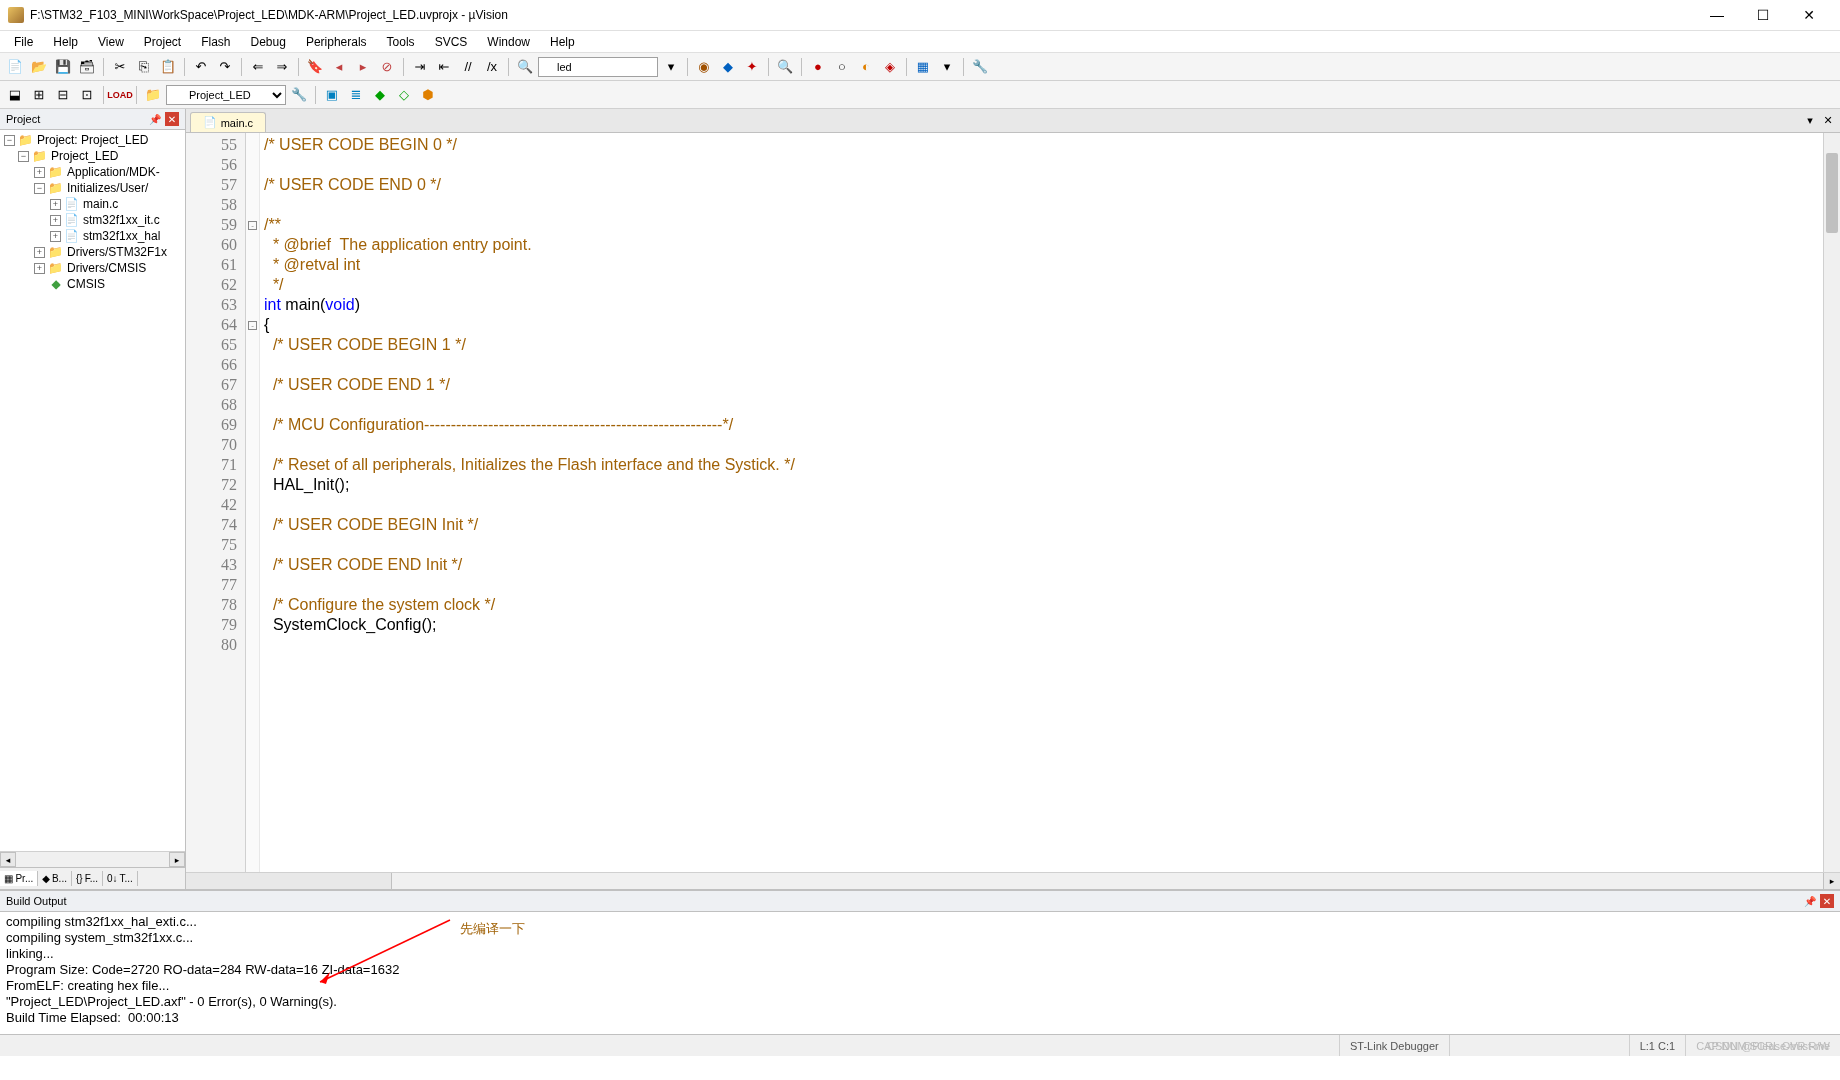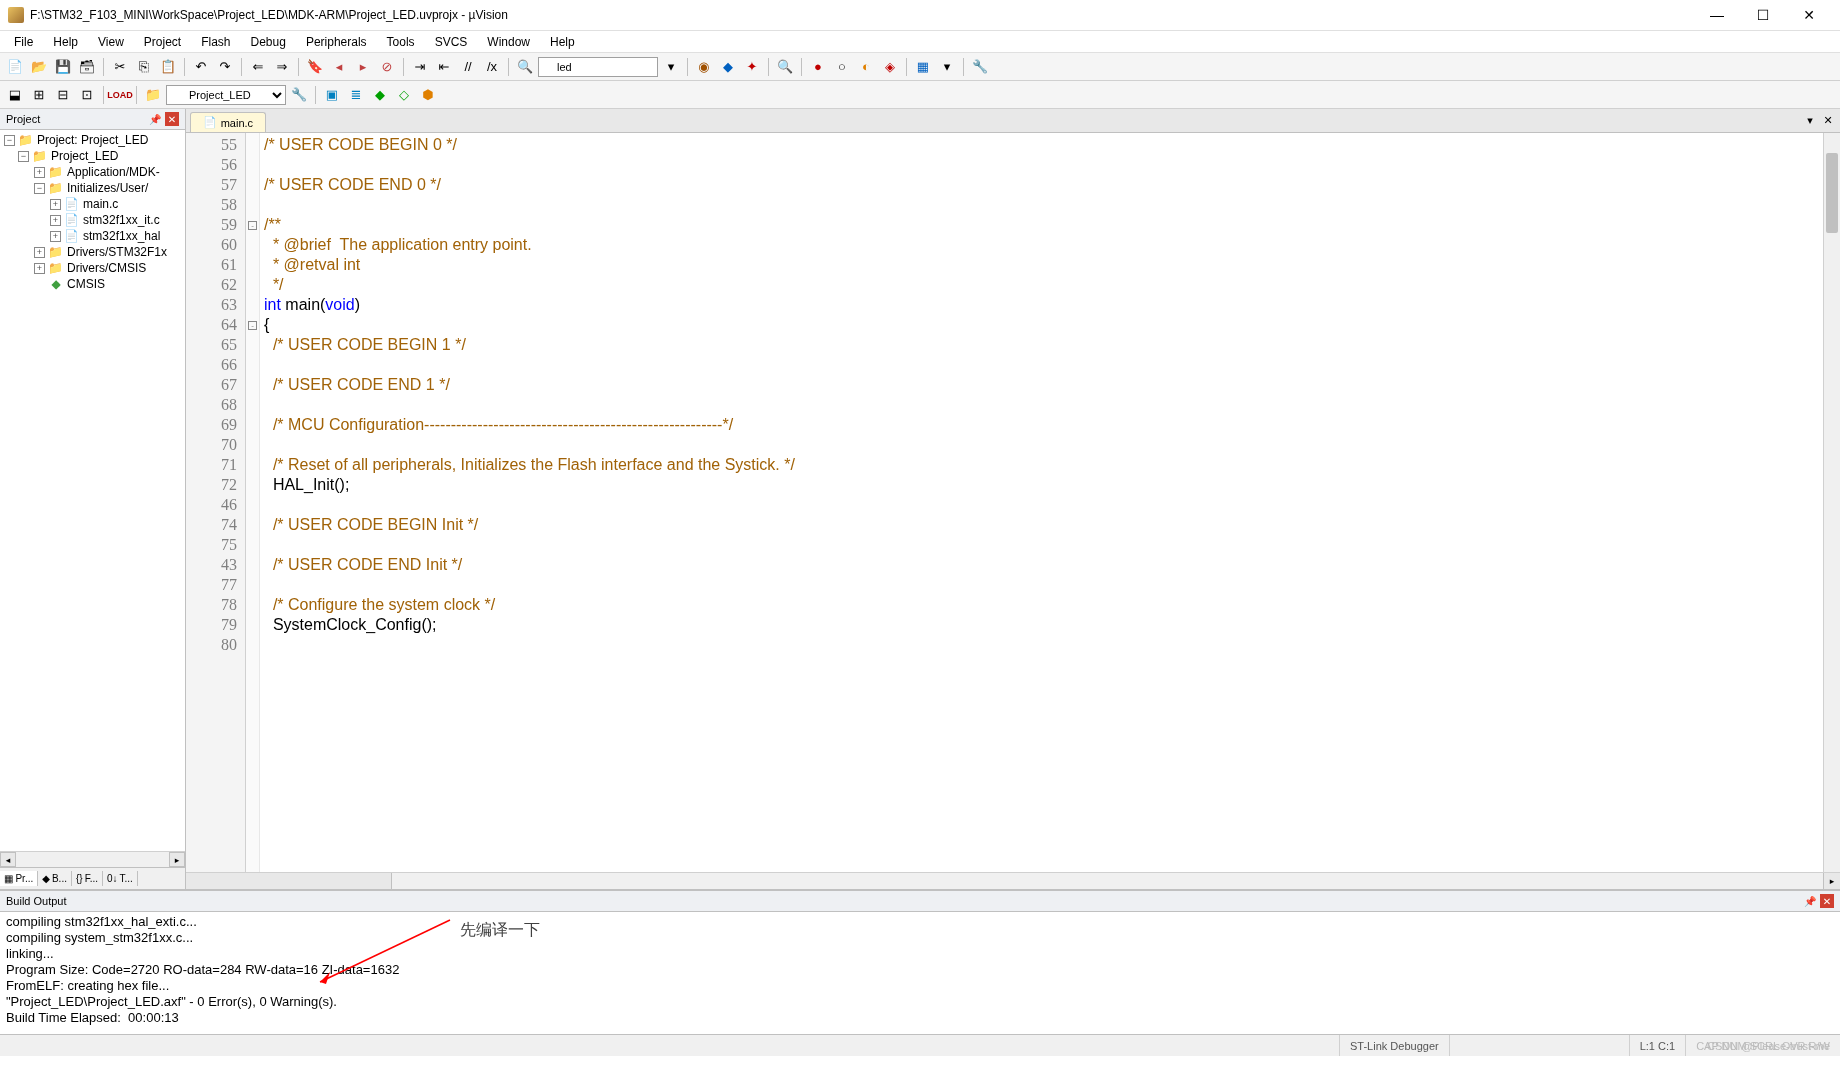--- a/index.html
+++ b/index.html
@@ -50,21 +50,21 @@
 .fold { width: 14px; background: #fafafa; border-right: 1px solid #e8e8e8; font-family: monospace; font-size: 10px; color: #888; padding-top: 2px; }
 .fold .fm { height: 20px; display: flex; align-items: center; justify-content: center; }
 .fold .box { width: 9px; height: 9px; border: 1px solid #888; font-size: 8px; line-height: 7px; text-align: center; }
 .code { flex: 1; font-family: Consolas, "Courier New", monospace; font-size: 16px; padding-top: 2px; padding-left: 4px; overflow: hidden; white-space: pre; }
 .code .cl { height: 20px; line-height: 20px; }
 .c-com { color: #a16207; } .c-kw { color: #0000ff; }
 .output { border-top: 2px solid #c0c0c0; }
 .output .panel-hdr { background: #eef0f3; }
 .output-body { font-family: Consolas, "Courier New", monospace; font-size: 13px; padding: 2px 6px; height: 122px; overflow: auto; position: relative; background: #fff; }
 .output-body .ol { height: 16px; white-space: pre; }
-.annotation { position: absolute; color: #404040; font-size: 16px; font-family: Liberation Mono, monospace; }
+.annotation { position: absolute; color: #a16207; font-size: 13px; font-family: Liberation Mono, monospace; }
 .arrow-svg { position: absolute; pointer-events: none; }
 .statusbar { height: 22px; background: #f0f0f0; border-top: 1px solid #c0c0c0; display: flex; align-items: center; font-size: 11px; color: #555; }
 .statusbar .seg { padding: 0 10px; border-left: 1px solid #d0d0d0; height: 100%; display: flex; align-items: center; }
 .statusbar .watermark { position: absolute; right: 10px; color: #bbb; font-size: 11px; }
 </style>
 </head>
 <body>
 
 <div class="titlebar">
   <div class="app-icon"></div>
@@ -266,21 +266,21 @@
           <div class="ln">63</div>
           <div class="ln">64</div>
           <div class="ln">65</div>
           <div class="ln">66</div>
           <div class="ln">67</div>
           <div class="ln">68</div>
           <div class="ln">69</div>
           <div class="ln">70</div>
           <div class="ln">71</div>
           <div class="ln">72</div>
-          <div class="ln">46</div>
+          <div class="ln">42</div>
           <div class="ln">74</div>
           <div class="ln">75</div>
           <div class="ln">43</div>
           <div class="ln">77</div>
           <div class="ln">78</div>
           <div class="ln">79</div>
           <div class="ln">80</div>
         </div>
       <div class="fold" id="fold">
           <div class="fm"></div>

